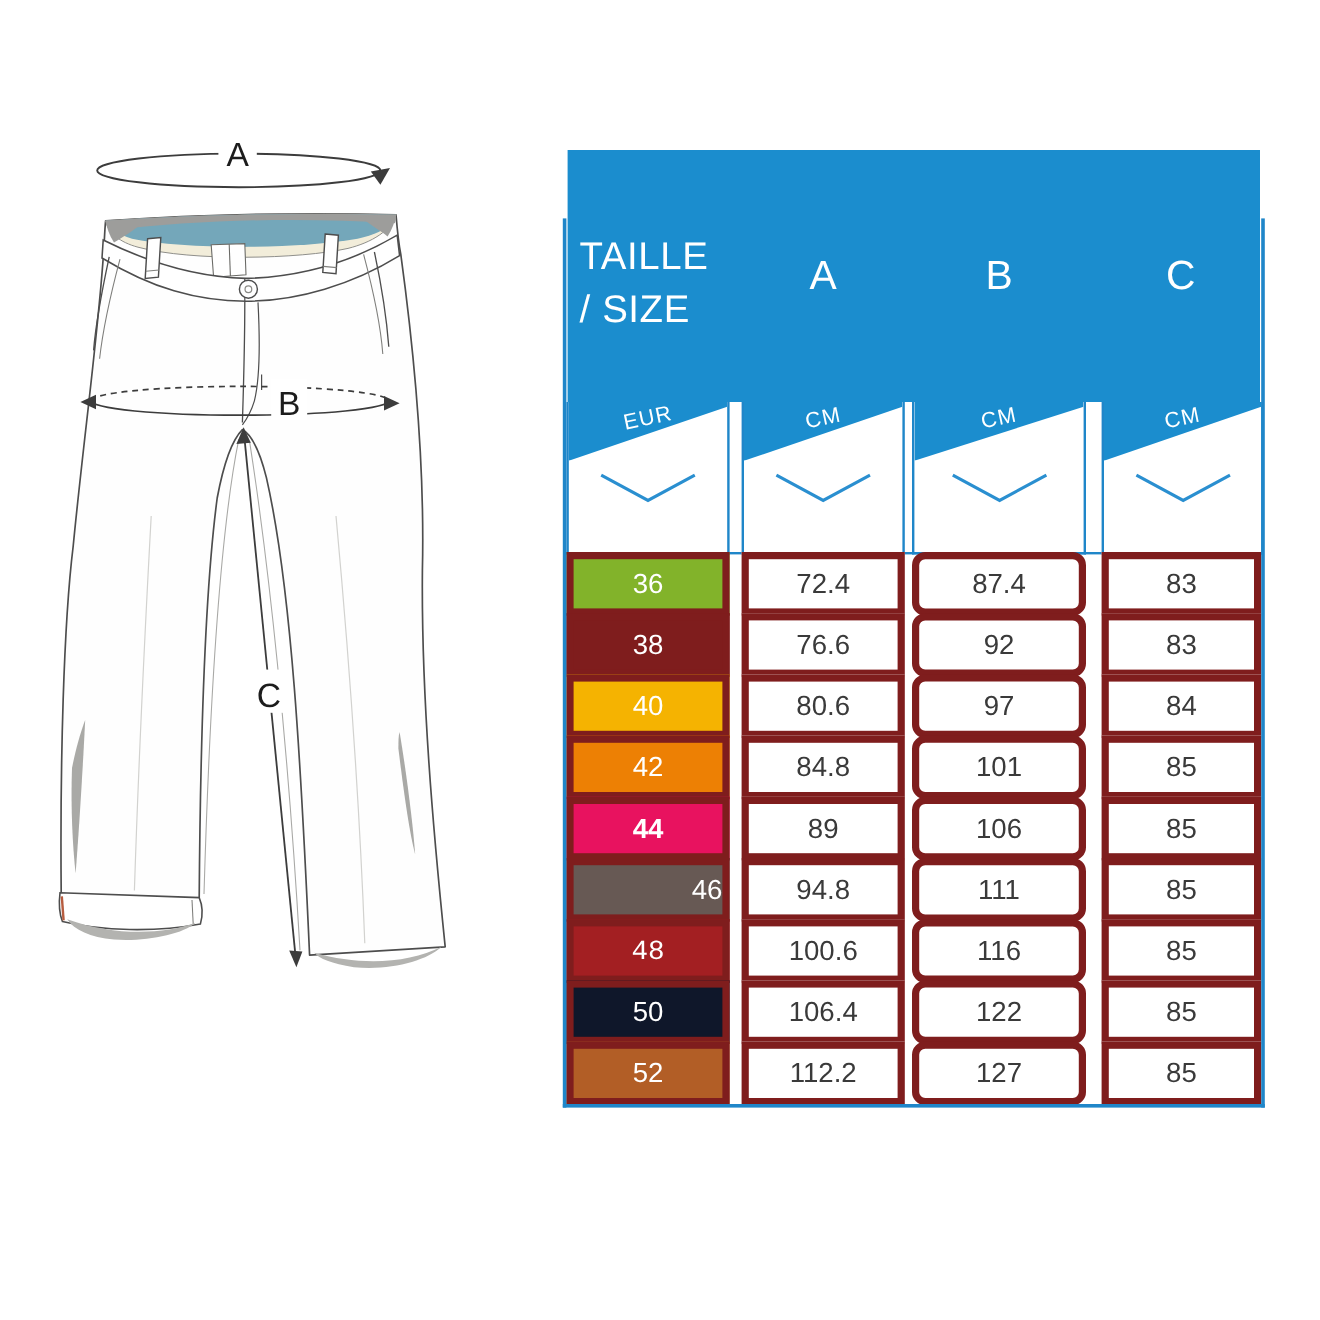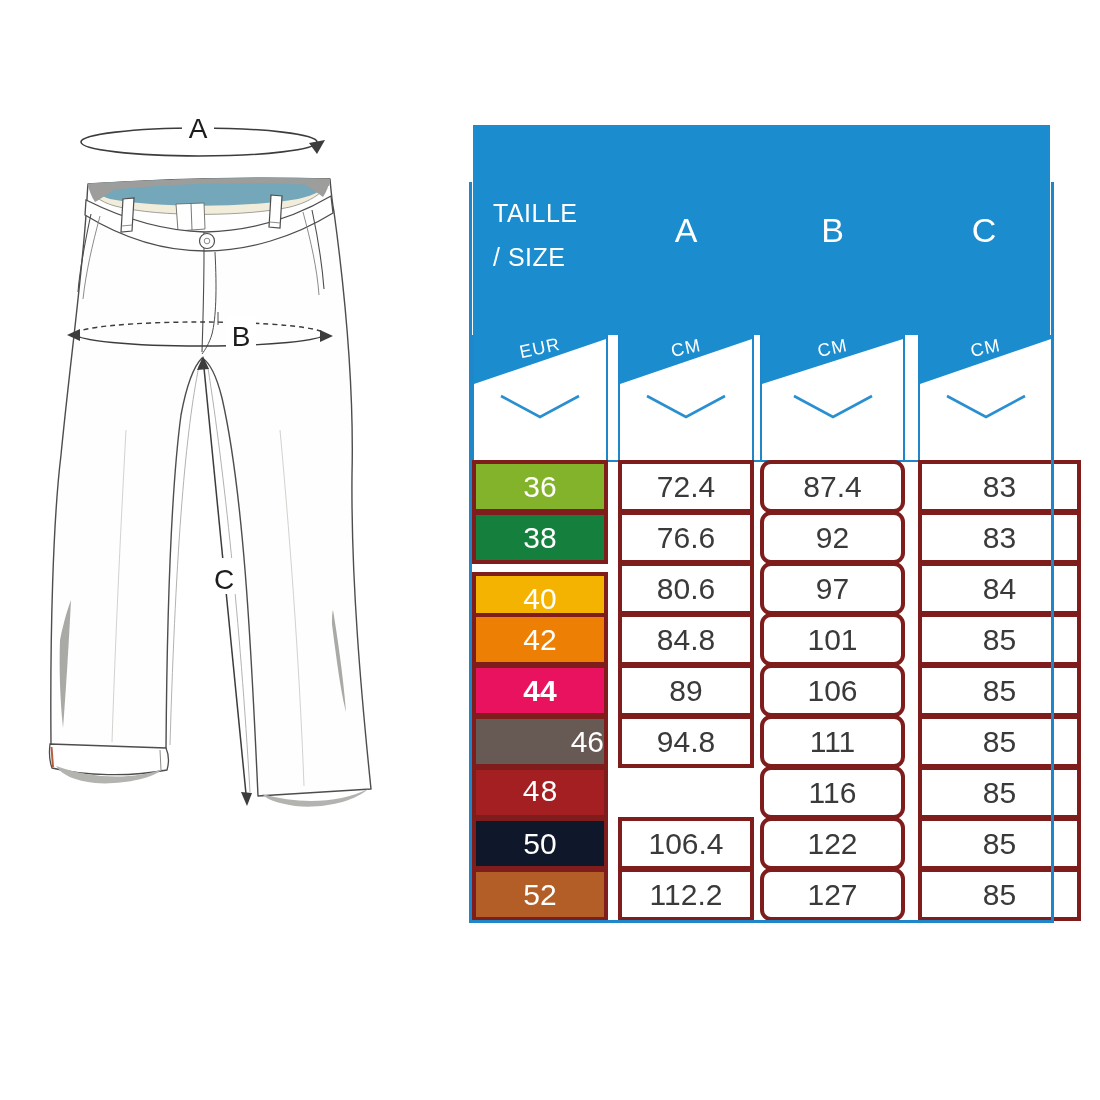--- a/index.html
+++ b/index.html
@@ -9,22 +9,22 @@
   }
   
   .pants-svg{position:absolute;left:0;top:0;}
 
   
   .blue-header{
     position:absolute;left:473px;top:125px;width:577px;height:210px;
     background:#1b8dce;
   }
   .size-title{
-    position:absolute;left:20px;top:66px;color:#fff;
-    font-size:25px;line-height:44px;letter-spacing:.5px;font-weight:400;
+    position:absolute;left:10px;top:66px;color:#fff;
+    font-size:32px;line-height:44px;letter-spacing:.5px;font-weight:400;
   }
   .col-letter{
     position:absolute;top:86px;color:#fff;text-align:center;
     font-size:34px;font-weight:400;
   }
   .col-letter.a{left:145px;width:136px;}
   .col-letter.b{left:287px;width:145px;}
   .col-letter.c{left:445px;width:132px;}
 
   
@@ -42,28 +42,28 @@
     transform:rotate(-12deg);
   }
   .subcell .chev{position:absolute;left:50%;top:58px;transform:translateX(-50%);}
 
   
   .grid{position:absolute;left:472px;top:460px;width:581px;}
   .row{position:relative;height:53px;}
   .row + .row{margin-top:-2px;}
   .cell{
     position:absolute;top:0;height:53px;box-sizing:border-box;
-    border:4px solid #7f1d1d;background:#fff;
+    border:6px solid #7f1d1d;background:#fff;
     display:flex;align-items:center;justify-content:center;
-    font-size:30px;color:#3a3a3a;
+    font-size:23px;color:#3a3a3a;
   }
   .size-cell{left:0;width:136px;color:#ffffff;}
   .cell-a{left:146px;width:136px;}
   .cell-b{left:288px;width:145px;border-radius:11px;}
-  .cell-c{left:446px;width:163px;}
+  .cell-c{left:446px;width:133px;}
 
   
   .vline{position:absolute;width:2.5px;background:#1f86c9;}
   .hline{position:absolute;height:2.5px;background:#1f86c9;}
   .frame-left{left:469px;top:182px;height:741px;}
   .frame-right{left:1051px;top:182px;height:741px;}
   .frame-bottom{left:469px;top:920px;width:585px;}
   .grid-topline{left:470px;top:460px;width:583px;height:2px;}
 </style>
 </head>
@@ -224,36 +224,36 @@
         </div>
       <div class="cell cell-b">
           <span class="v">87.4</span>
         </div>
       <div class="cell cell-c">
           <span class="v">83</span>
         </div>
     </div>
 
     <div class="row">
-      <div class="cell size-cell" style="background: #15803d;">
+      <div class="cell size-cell" style="background: #7f1d1d;">
           <span class="v">38</span>
         </div>
       <div class="cell cell-a">
           <span class="v">76.6</span>
         </div>
       <div class="cell cell-b">
           <span class="v">92</span>
         </div>
       <div class="cell cell-c">
           <span class="v">83</span>
         </div>
     </div>
 
     <div class="row">
-      <div class="cell size-cell" style="background: rgb(245, 179, 1); margin-top: 10px;">
+      <div class="cell size-cell" style="background: rgb(245, 179, 1);">
           <span class="v">40</span>
         </div>
       <div class="cell cell-a">
           <span class="v">80.6</span>
         </div>
       <div class="cell cell-b">
           <span class="v">97</span>
         </div>
       <div class="cell cell-c">
           <span class="v">84</span>
@@ -301,20 +301,23 @@
           <span class="v">111</span>
         </div>
       <div class="cell cell-c">
           <span class="v">85</span>
         </div>
     </div>
 
     <div class="row">
       <div class="cell size-cell" style="background: rgb(163, 31, 34); font-family: Liberation Mono, monospace;">
           <span class="v">48</span>
+        </div>
+      <div class="cell cell-a">
+          <span class="v">100.6</span>
         </div>
       <div class="cell cell-b">
           <span class="v">116</span>
         </div>
       <div class="cell cell-c">
           <span class="v">85</span>
         </div>
     </div>
 
     <div class="row">

